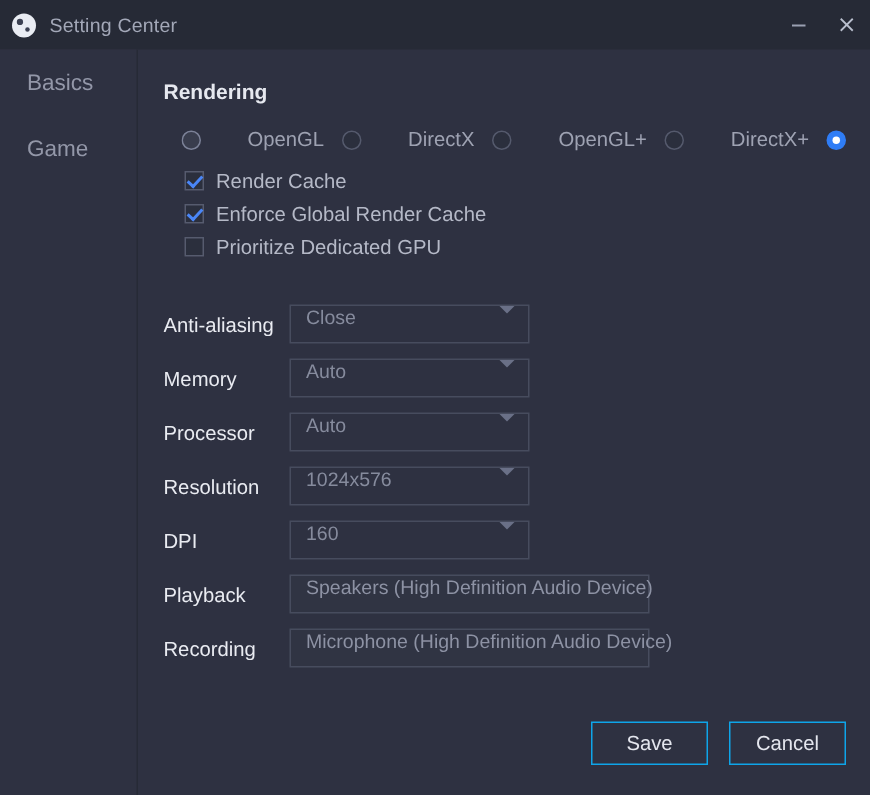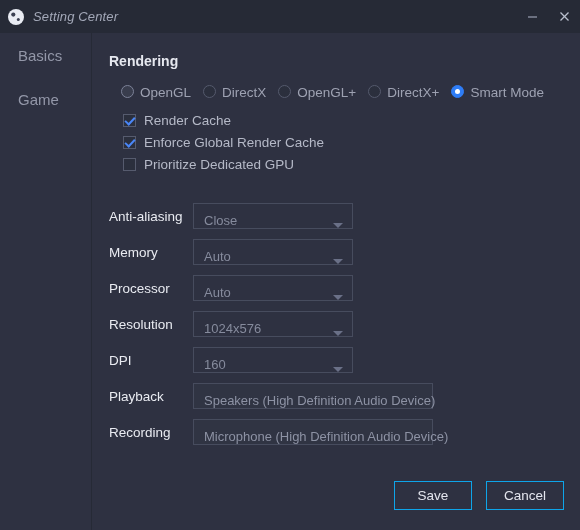--- a/index.html
+++ b/index.html
@@ -25,21 +25,20 @@
 
   
   .titlebar {
     position: absolute;
     left: 0; top: 0;
     width: 580px;
     height: 33px;
     background: #262a36;
     display: flex;
     align-items: center;
-    font-style: italic;
   }
   .app-icon {
     width: 18px;
     height: 18px;
     margin-left: 7px;
     margin-right: 8px;
     flex: 0 0 auto;
     display: block;
   }
   .app-title {
@@ -114,24 +113,25 @@
     left: 28px; top: 48px;
     width: 470px;
     height: 22px;
     display: flex;
     align-items: center;
     white-space: nowrap;
     overflow: hidden;
   }
   .radio-opt {
     display: flex;
-    align-items: flex-start;
+    align-items: flex-end;
     margin-right: 12px;
     cursor: default;
     flex: 0 0 auto;
+    gap: 25px;
   }
   .radio-opt:last-child { margin-right: 12px; }
   .radio-mark {
     width: 13px; height: 13px;
     border-radius: 50%;
     border: 1px solid #555a6d;
     background: #2b2f3d;
     box-sizing: border-box;
     margin-right: 6px;
     flex: 0 0 auto;
@@ -216,21 +216,21 @@
     z-index: 1;
   }
   .ctrl {
     position: absolute;
     left: 100px;
     height: 26px;
     border: 1px solid #474c5e;
     background: #2e3141;
     box-sizing: border-box;
     display: flex;
-    align-items: flex-end;
+    align-items: flex-start;
     cursor: default;
   }
   .ctrl.select { width: 160px; }
   .ctrl.field  { width: 240px; background: #303443; }
   .ctrl-text {
     padding-left: 10px;
     font-size: 13px;
     color: #868b9d;
     white-space: nowrap;
   }

